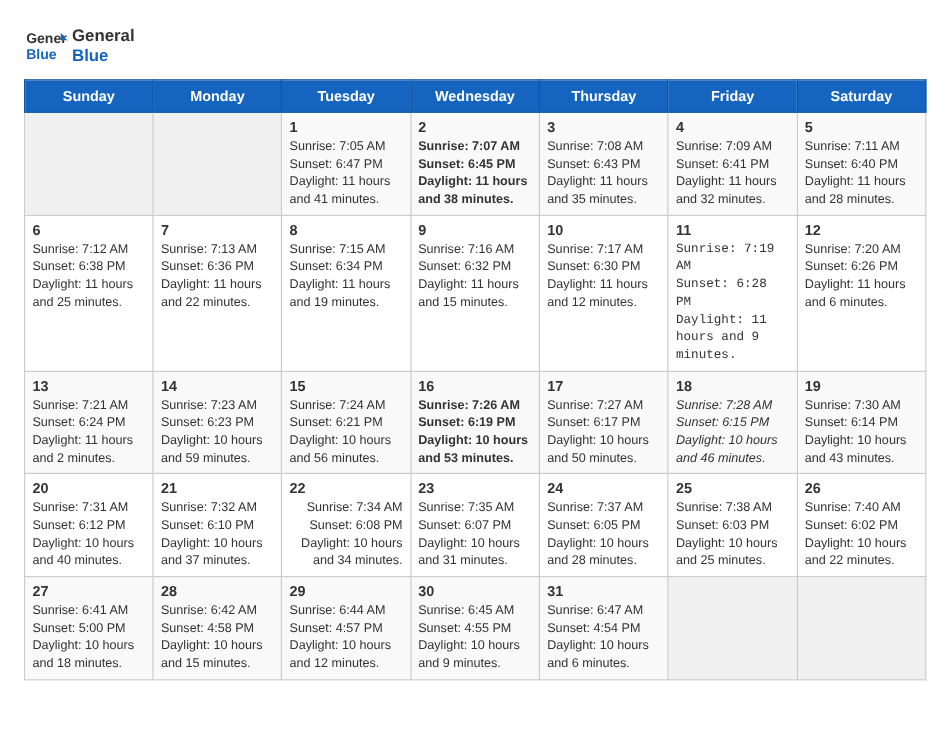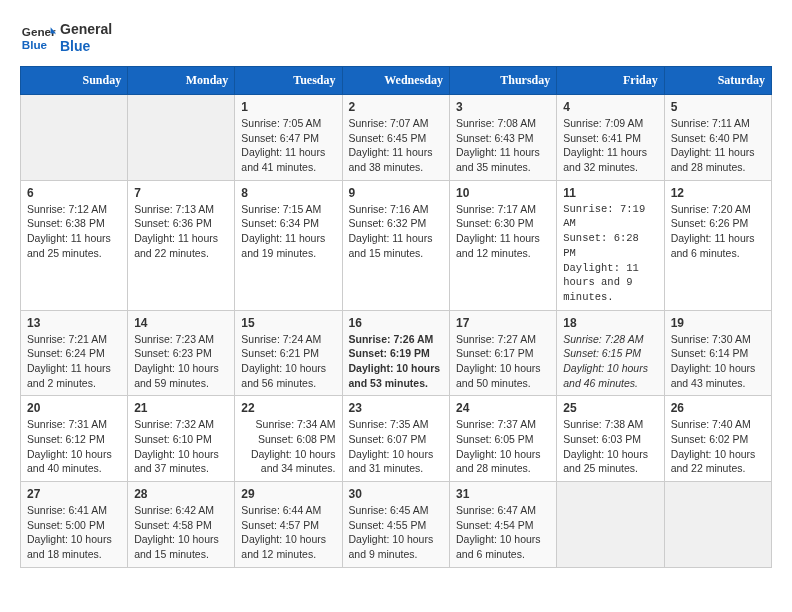--- a/index.html
+++ b/index.html
@@ -38,26 +38,25 @@
       color: #555;
     }
     table {
       width: 100%;
       border-collapse: collapse;
       font-size: 11px;
     }
     thead tr th {
       background-color: #1565c0;
       color: #fff;
-      text-align: right;
+      text-align: center;
       padding: 6px 6px;
       font-size: 12px;
       font-weight: bold;
       border: 1px solid #1055a0;
-      font-family: Liberation Serif, serif;
     }
     tbody tr td {
       vertical-align: top;
       padding: 5px 6px;
       border: 1px solid #ccc;
       height: 80px;
       width: 108px;
       color: #333;
       background: #fff;
     }
@@ -116,21 +115,21 @@
         <td class="empty-cell"></td>
         <td class="empty-cell"></td>
         <td>
           <span class="day-num">1</span>
           <div class="day-info" style="white-space: pre-line;">Sunrise: 7:05 AM
 Sunset: 6:47 PM
 Daylight: 11 hours and 41 minutes.</div>
         </td>
         <td>
           <span class="day-num">2</span>
-          <div class="day-info" style="white-space: pre-line;">Sunrise: 7:07 AM
+          <div class="day-info" style="white-space: pre-line; font-weight: bold;">Sunrise: 7:07 AM
 Sunset: 6:45 PM
 Daylight: 11 hours and 38 minutes.</div>
         </td>
         <td>
           <span class="day-num">3</span>
           <div class="day-info" style="white-space: pre-line;">Sunrise: 7:08 AM
 Sunset: 6:43 PM
 Daylight: 11 hours and 35 minutes.</div>
         </td>
         <td>

